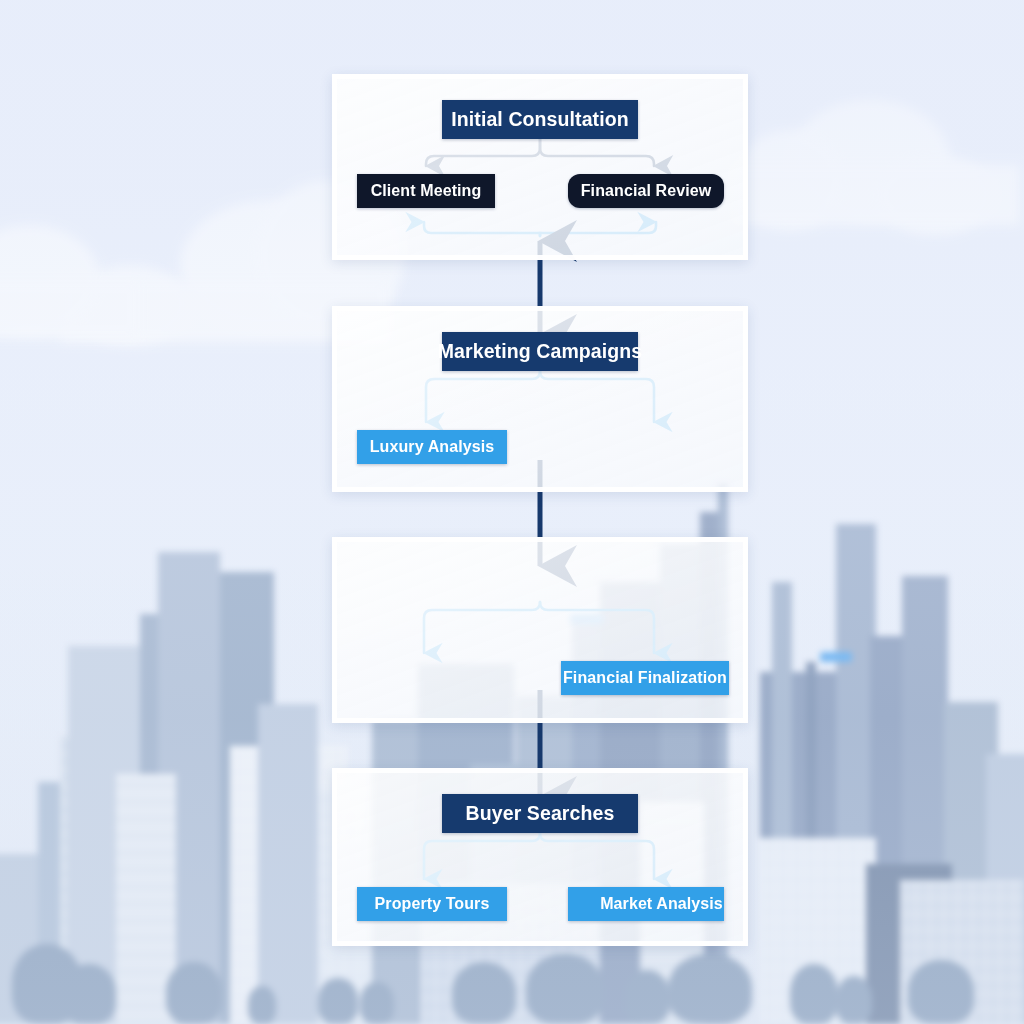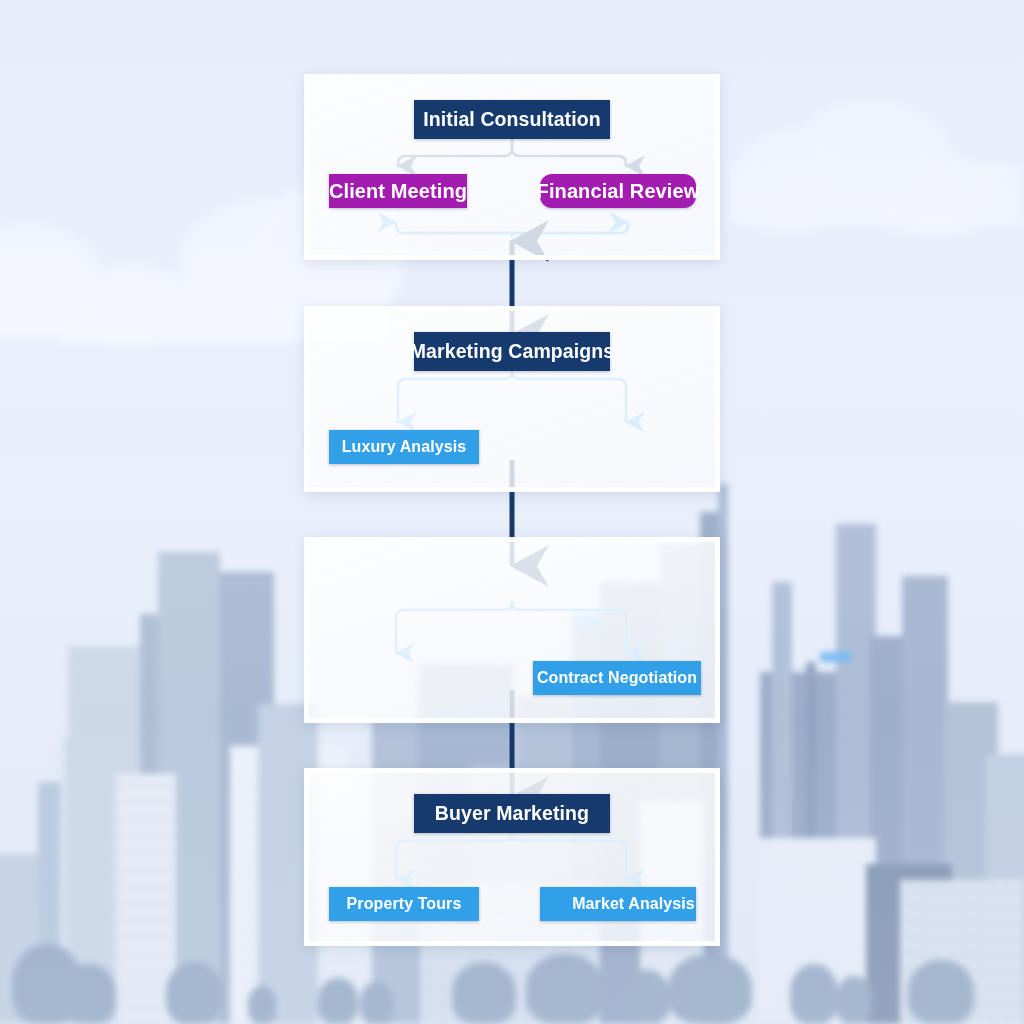--- a/index.html
+++ b/index.html
@@ -36,38 +36,38 @@
     background-image:repeating-linear-gradient(180deg, rgba(255,255,255,.55) 0 5px, rgba(255,255,255,0) 5px 17px);
     opacity:.55;
   }
   .tree { position:absolute; bottom:0; background:#7e96b4; border-radius:48% 48% 35% 35%; filter:blur(1px); }
   .haze {
     position:absolute; left:0; top:0; width:1024px; height:1024px;
     background:linear-gradient(180deg, rgba(232,238,251,.70) 0%, rgba(232,238,251,.38) 38%, rgba(226,234,248,.30) 70%, rgba(222,231,246,.42) 100%);
   }
 
   
-  #flow { position:absolute; inset:0; }
+  #flow { position:absolute; inset:0;margin-left:28px; }
 
   .panel {
     position:absolute;
     background:linear-gradient(160deg, rgba(255,255,255,.88), rgba(248,250,253,.80));
     border:5px solid rgba(255,255,255,.93);
     box-shadow:0 3px 12px rgba(40,70,120,.13);
   }
 
   .node {
     position:absolute;
     display:flex; align-items:center; justify-content:center;
     color:#fff; white-space:nowrap;
     letter-spacing:.1px;
     box-shadow:0 1px 3px rgba(20,40,80,.28);
   }
   .node.primary { background:#163a6e; font-size:19.5px; font-weight:700; height:39px; }
-  .node.sub-dark { background:#a21caf; font-size:20px; font-weight:600; height:34px; }
+  .node.sub-dark { background:#0f172a; font-size:16px; font-weight:600; height:34px; }
   .node.sub-light { background:#32a0e8; font-size:16px; font-weight:600; height:34px; }
 
   svg.conn { position:absolute; left:0; top:0; width:1024px; height:1024px; pointer-events:none; overflow:visible; }
 </style>
 </head>
 <body>
 
 <div id="backdrop">
   <div class="sky"></div>
 
@@ -222,21 +222,21 @@
   <div class="node sub-dark" style="left:329px;top:174px;width:138px;">Client Meeting</div>
   <div class="node sub-dark" style="left:540px;top:174px;width:156px;border-radius:12px;">Financial Review</div>
 
   <div class="panel" style="left:304px;top:306px;width:416px;height:186px;">
   </div>
   <div class="node primary" style="left:414px;top:332px;width:196px;">Marketing Campaigns</div>
   <div class="node sub-light" style="left:329px;top:430px;width:150px;">Luxury Analysis</div>
 
   <div class="panel" style="left:304px;top:537px;width:416px;height:186px;">
   </div>
-  <div class="node sub-light" style="left:533px;top:661px;width:168px;">Contract Negotiation</div>
+  <div class="node sub-light" style="left:533px;top:661px;width:168px;">Financial Finalization</div>
 
   <div class="panel" style="left:304px;top:768px;width:416px;height:178px;">
   </div>
-  <div class="node primary" style="left:414px;top:794px;width:196px;">Buyer Marketing</div>
+  <div class="node primary" style="left:414px;top:794px;width:196px;">Buyer Searches</div>
   <div class="node sub-light" style="left:329px;top:887px;width:150px;">Property Tours</div>
   <div class="node sub-light" style="left:540px;top:887px;width:156px;padding-left:31px;">Market Analysis</div>
 
 </div>
 
 </body></html>

